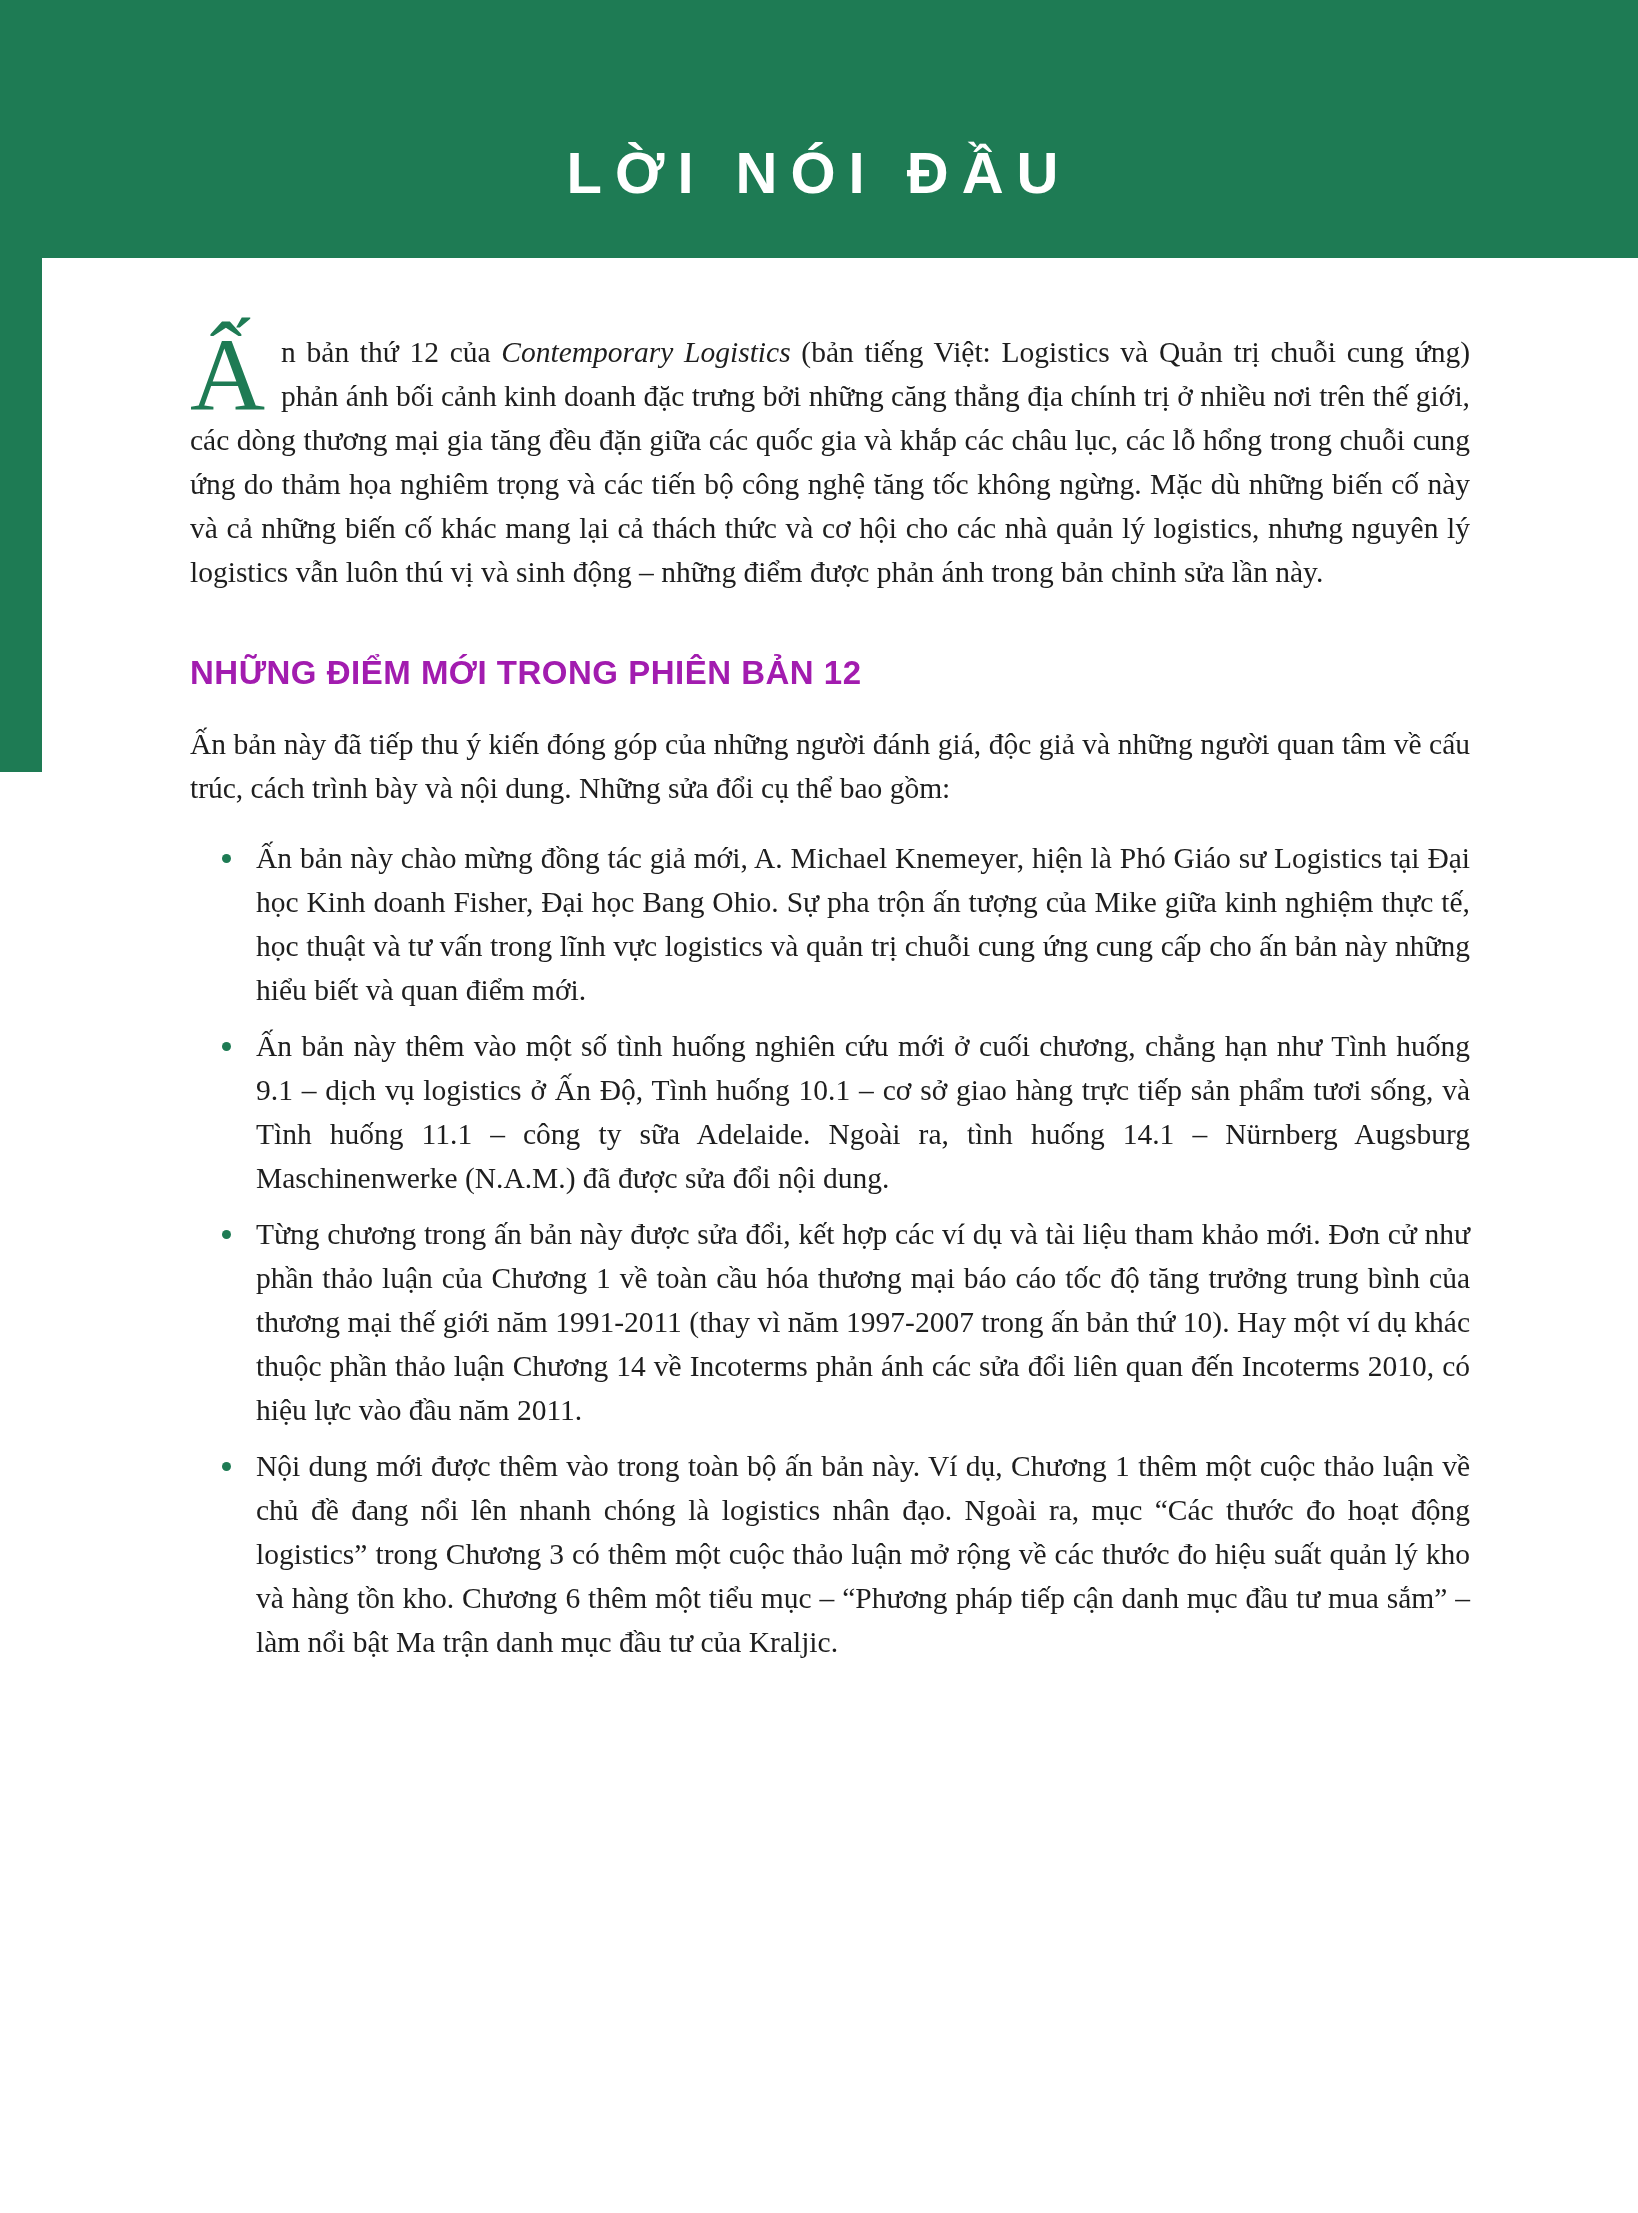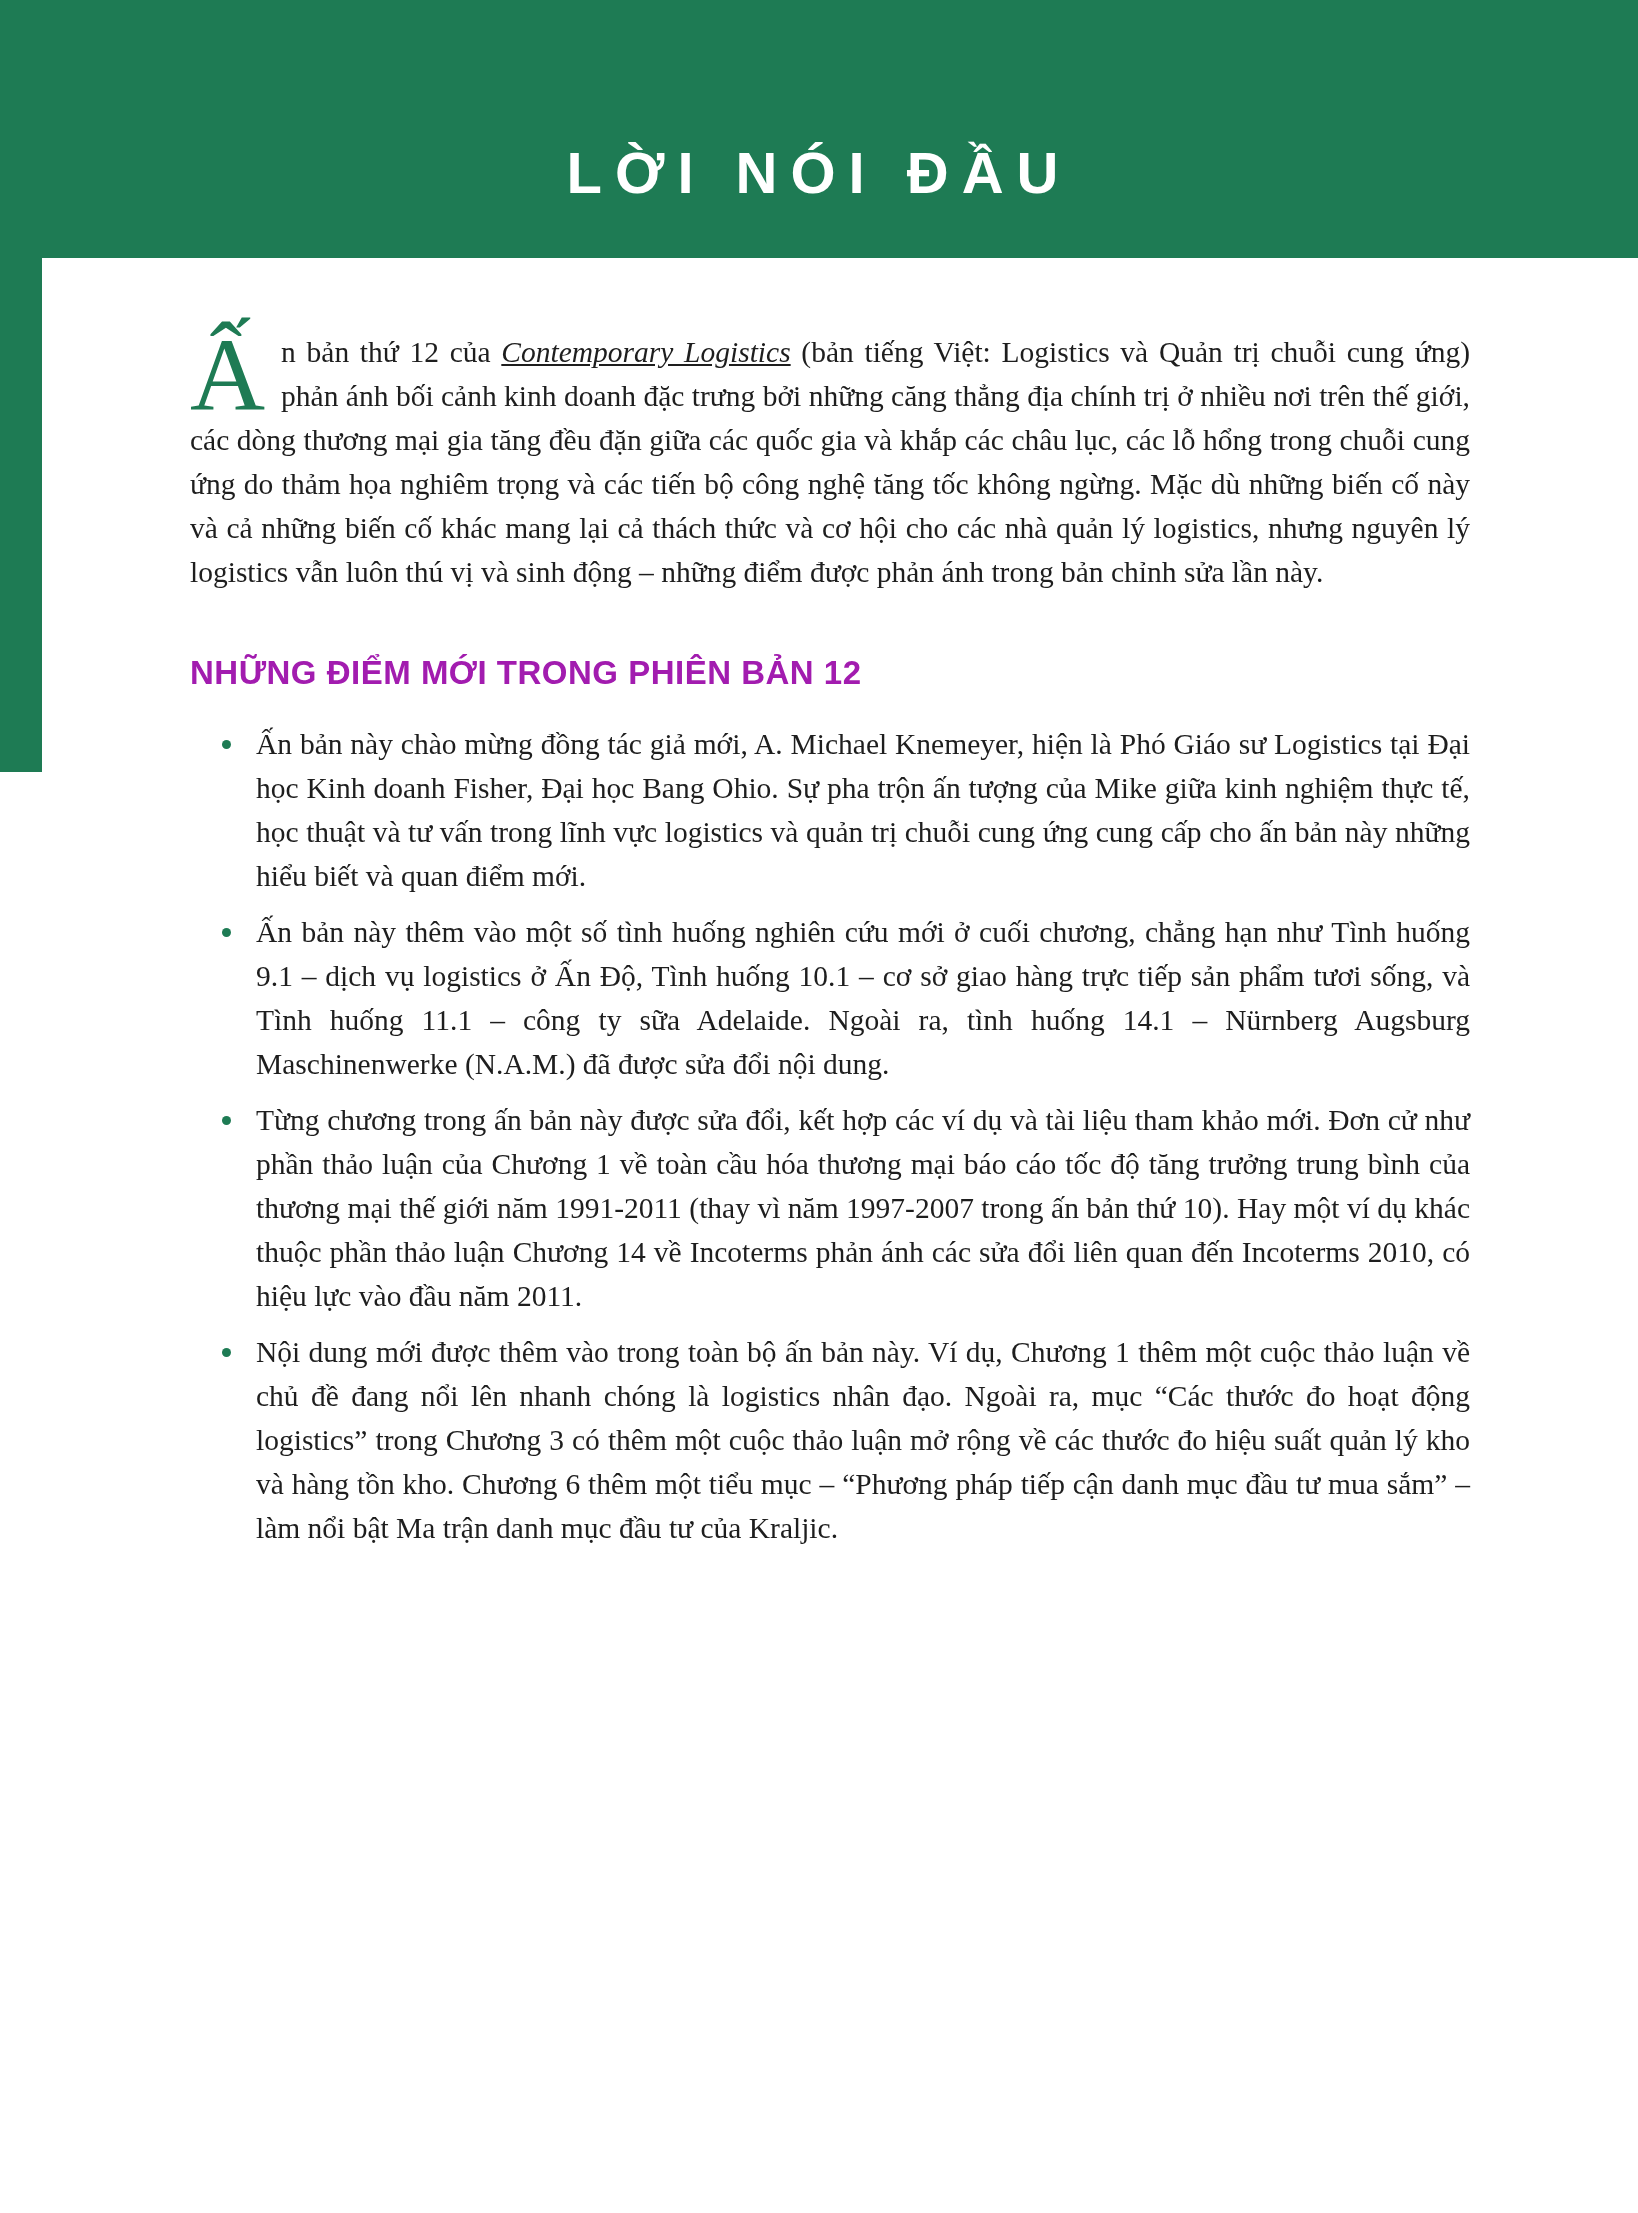--- a/index.html
+++ b/index.html
@@ -60,21 +60,21 @@
 
   .dropcap {
     float: left;
     color: #1e7b54;
     font-family: "Liberation Serif", serif;
     font-size: 104px;
     line-height: 82px;
     padding: 4px 16px 0 0;
   }
 
-  .book-title-italic { font-style: italic; text-decoration: underline; }
+  .book-title-italic { font-style: italic; }
 
   .section-heading {
     font-family: "Liberation Sans", sans-serif;
     font-weight: 700;
     color: #a21caf;
     font-size: 33px;
     letter-spacing: 0.5px;
     margin: 60px 0 30px 0;
   }
 
@@ -115,20 +115,21 @@
   </div>
 
   <div class="content">
 
     <p class="body-para">
       <span class="dropcap">Ấ</span><span>n bản thứ 12 của </span><span class="book-title-italic">Contemporary Logistics</span><span> (bản tiếng Việt: Logistics và Quản trị chuỗi cung ứng) phản ánh bối cảnh kinh doanh đặc trưng bởi những căng thẳng địa chính trị ở nhiều nơi trên thế giới, các dòng thương mại gia tăng đều đặn giữa các quốc gia và khắp các châu lục, các lỗ hổng trong chuỗi cung ứng do thảm họa nghiêm trọng và các tiến bộ công nghệ tăng tốc không ngừng. Mặc dù những biến cố này và cả những biến cố khác mang lại cả thách thức và cơ hội cho các nhà quản lý logistics, nhưng nguyên lý logistics vẫn luôn thú vị và sinh động – những điểm được phản ánh trong bản chỉnh sửa lần này.</span>
     </p>
 
     <h2 class="section-heading">NHỮNG ĐIỂM MỚI TRONG PHIÊN BẢN 12</h2>
 
+    <p class="body-para">Ấn bản này đã tiếp thu ý kiến đóng góp của những người đánh giá, độc giả và những người quan tâm về cấu trúc, cách trình bày và nội dung. Những sửa đổi cụ thể bao gồm:</p>
 
     <ul class="bullet-list">
       <li class="bullet-item">
         <span class="bullet-dot"></span>
         <span>Ấn bản này chào mừng đồng tác giả mới, A. Michael Knemeyer, hiện là Phó Giáo sư Logistics tại Đại học Kinh doanh Fisher, Đại học Bang Ohio. Sự pha trộn ấn tượng của Mike giữa kinh nghiệm thực tế, học thuật và tư vấn trong lĩnh vực logistics và quản trị chuỗi cung ứng cung cấp cho ấn bản này những hiểu biết và quan điểm mới.</span>
       </li>
       <li class="bullet-item">
         <span class="bullet-dot"></span>
         <span>Ấn bản này thêm vào một số tình huống nghiên cứu mới ở cuối chương, chẳng hạn như Tình huống 9.1 – dịch vụ logistics ở Ấn Độ, Tình huống 10.1 – cơ sở giao hàng trực tiếp sản phẩm tươi sống, và Tình huống 11.1 – công ty sữa Adelaide. Ngoài ra, tình huống 14.1 – Nürnberg Augsburg Maschinenwerke (N.A.M.) đã được sửa đổi nội dung.</span>
       </li>

